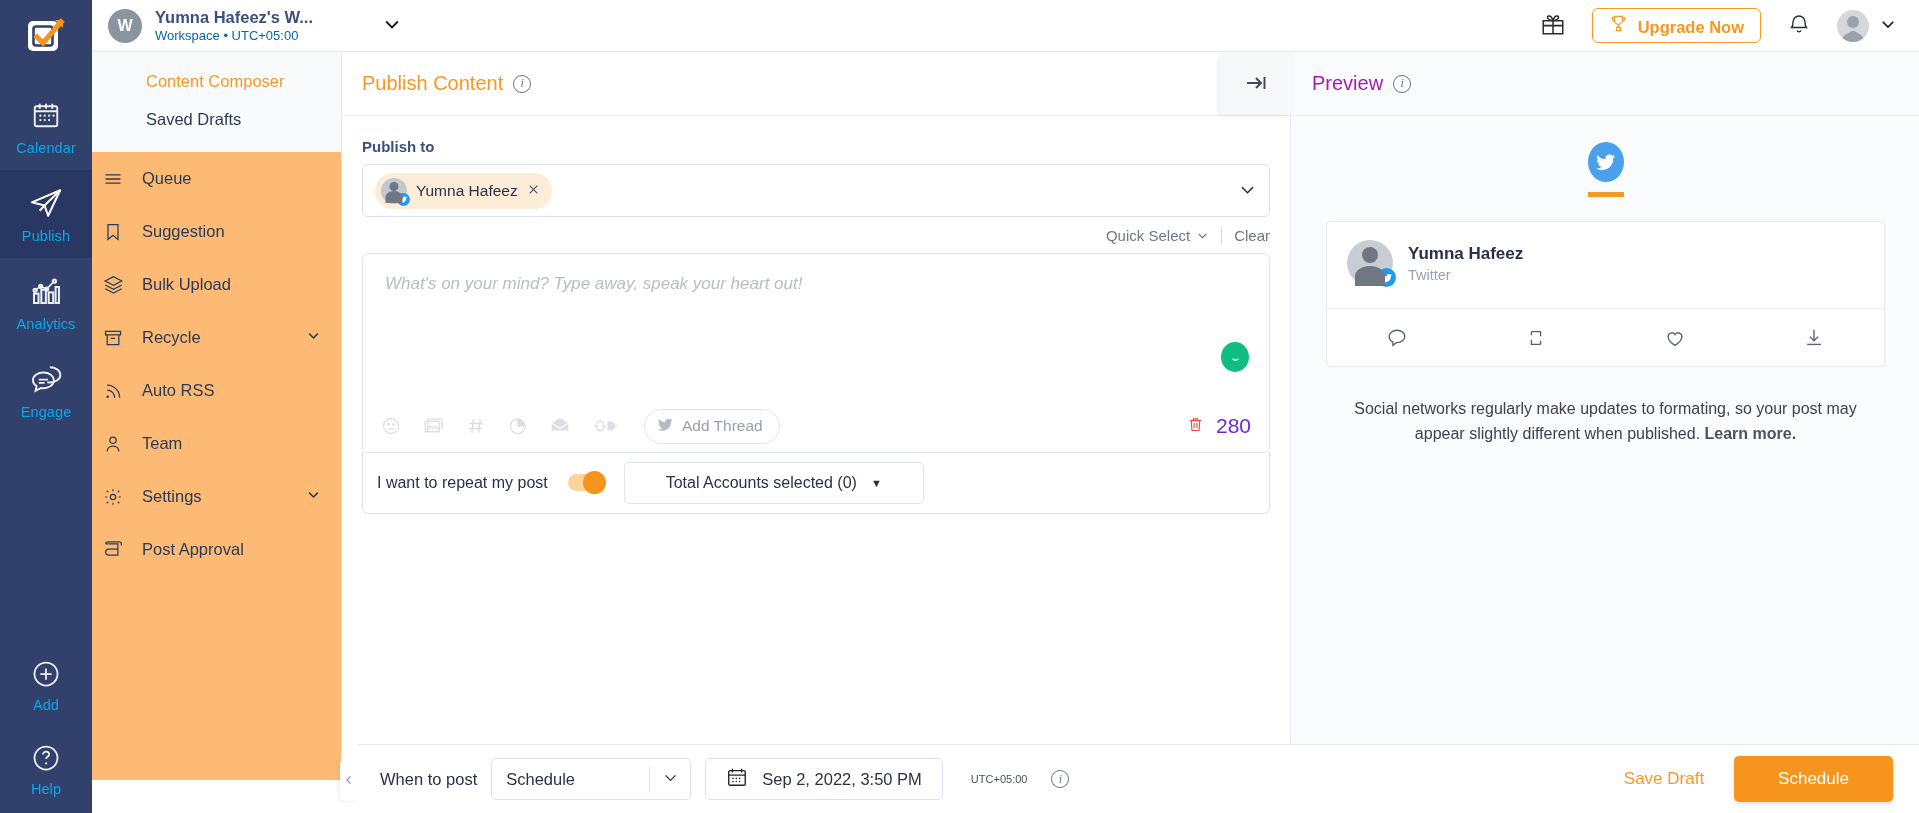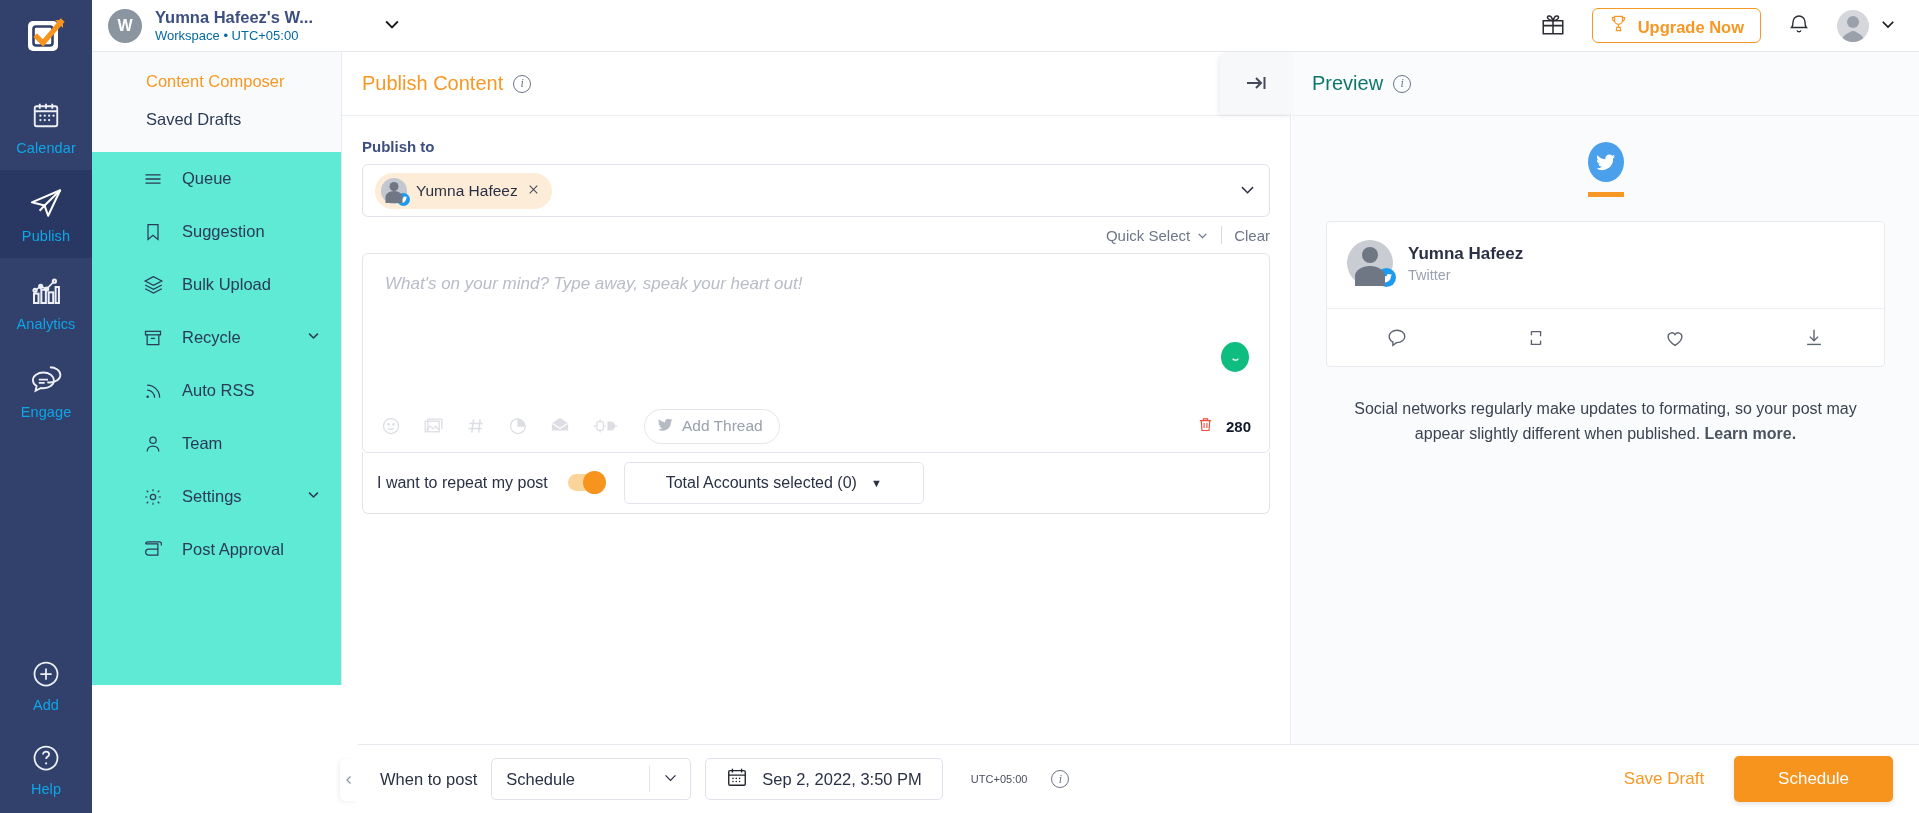--- a/index.html
+++ b/index.html
@@ -31,21 +31,21 @@
   .rail-item .glyph { height: 38px; display: flex; align-items: center; }
   .rail-label { font-size: 14.5px; letter-spacing: .1px; }
   .rail-bottom {
     position: absolute; bottom: 8px; left: 0; width: 92px;
     display: flex; flex-direction: column; align-items: center; gap: 10px;
   }
   .rail-bottom .rail-item { height: 74px; gap: 4px; }
 
   
   .nav {
-    width: 250px; flex: 0 0 250px; height: 685px; background: #5eead4;
+    width: 250px; flex: 0 0 250px; height: 780px; background: #fdba74;
     border-right: 1px solid #e7e9ef; position: relative;
     padding-top: 0px;
   }
   .nav-head {
     height: 52px; display: flex; align-items: center; gap: 16px;
     padding-left: 26px; background: #fdf0dd; position: relative;
     color: #1f2d4d; font-size: 17px; font-weight: bold; cursor: pointer;
   }
   .nav-head::before {
     content:""; position:absolute; left:0; top:0; bottom:0; width:5px;
@@ -54,21 +54,21 @@
   .nav-head .caret { margin-left: auto; margin-right: 18px; }
   .nav-sub-wrap { background: #f9fafb; padding: 10px 0 14px 0; }
   .nav-sub {
     height: 38px; display: flex; align-items: center;
     padding-left: 152px; font-size: 16.5px; color: #2b3a57; cursor: pointer;
     margin-left: -98px;
   }
   .nav-sub.active { color: #f79824; }
   .nav-item {
     height: 53px; display: flex; align-items: center; gap: 18px;
-    padding-left: 10px; font-size: 16.5px; color: #2b3a57; cursor: pointer; margin-left: 40px;
+    padding-left: 10px; font-size: 16.5px; color: #2b3a57; cursor: pointer;
   }
   .nav-item .ni-ico { width: 22px; display:flex; align-items:center; justify-content:center; }
   .nav-item .ni-caret { margin-left: auto; margin-right: 20px; }
 
   
   .topbar {
     position: absolute; left: 92px; top: 0; right: 0; height: 52px;
     background: #fff; border-bottom: 1px solid #e7e9ef;
     display: flex; align-items: center; z-index: 30;
   }
@@ -177,21 +177,21 @@
     position: absolute; left: 0; right: 0; bottom: 0; height: 52px;
     display: flex; align-items: center; padding: 0 18px; gap: 22px;
   }
   .tb-ico { color: #dcdee3; cursor: pointer; display:flex; align-items:center; }
   .add-thread {
     display: flex; align-items: center; gap: 8px;
     border: 1px solid #e3e5ea; border-radius: 18px; padding: 6px 16px 6px 12px;
     color: #9aa0ad; font-size: 15.5px; cursor: pointer; margin-left: 4px;
   }
   .tb-right { margin-left: auto; display: flex; align-items: center; gap: 12px; }
-  .char-count { font-size: 15px; color: #0f172a; font-weight: bold; }
+  .char-count { font-size: 21px; color: #6d28d9; }
 
   .repeat-bar {
     border: 1px solid #e2e5ec; border-top: none; border-radius: 0 0 6px 6px;
     height: 62px; display: flex; align-items: center; padding: 0 14px; gap: 20px;
     margin-top: -1px;
   }
   .repeat-label { font-size: 16px; color: #2b3145; }
   .toggle {
     width: 36px; height: 17px; border-radius: 10px; background: #fbd49a;
     position: relative; cursor: pointer; flex: 0 0 36px;
@@ -218,21 +218,21 @@
 
   
   .preview {
     position: absolute; left: 1292px; top: 52px; right: 0; bottom: 0;
     background: #fafbfc;
   }
   .prev-head {
     height: 64px; display: flex; align-items: center; gap: 10px;
     padding-left: 20px; border-bottom: 1px solid #eceef3; background: #fafbfc;
   }
-  .prev-title { font-size: 20px; color: #0f766e; }
+  .prev-title { font-size: 20px; color: #a21caf; }
   .prev-body { padding: 26px 34px 0 34px; }
   .net-tabs { display: flex; justify-content: center; }
   .net-tab { display: flex; flex-direction: column; align-items: center; gap: 10px; cursor: pointer; }
   .tw-circle {
     width: 36px; height: 40px; border-radius: 50%; background: #4aa0eb;
     display: flex; align-items: center; justify-content: center;
   }
   .net-underline { width: 36px; height: 5px; background: #f79824; }
 
   .tweet-card {

